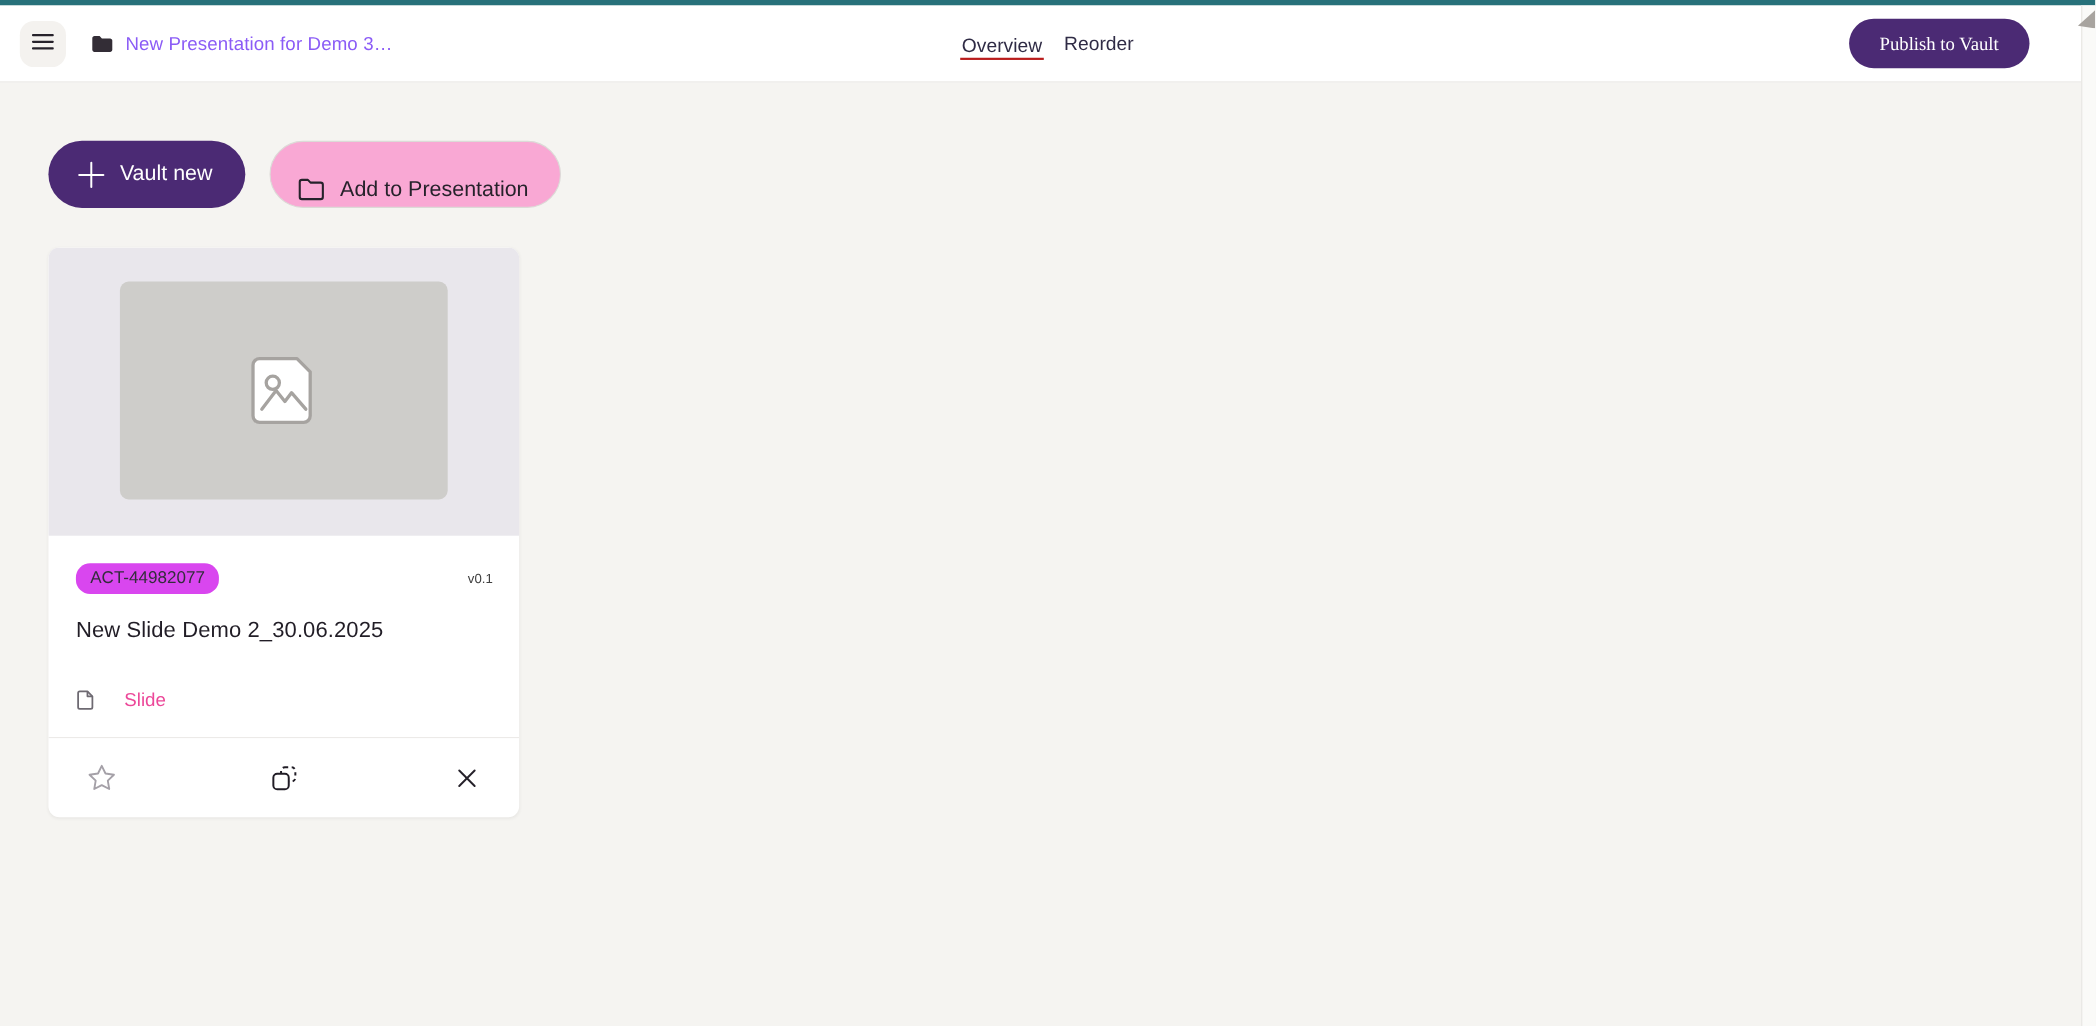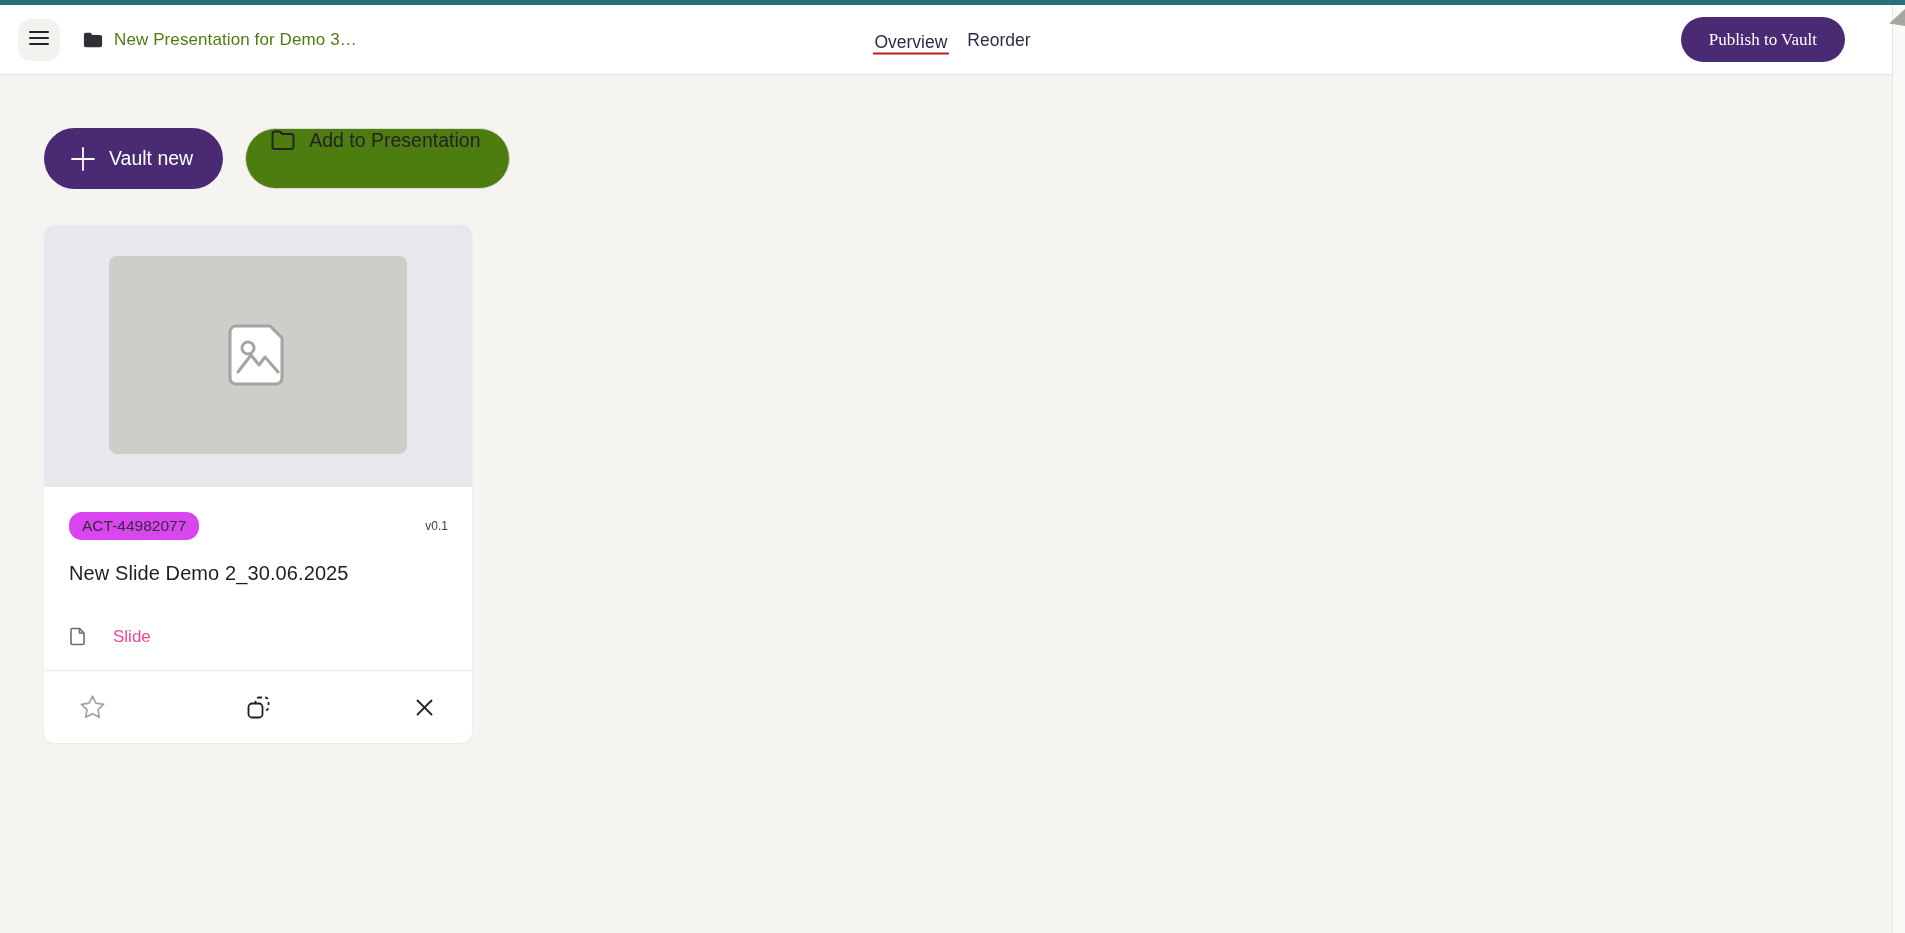--- a/index.html
+++ b/index.html
@@ -7,38 +7,38 @@
   body { font-family:"Liberation Sans", sans-serif; }
   .page { position:relative; width:1905px; height:933px; background:#f5f4f1; overflow:hidden; }
 
   .topbar { height:5px; background:#27717a; width:100%; }
 
   .header { position:relative; height:70px; background:#ffffff; border-bottom:1px solid #e8e6e3;
             display:flex; align-items:center; padding:0 60px 0 18px; }
   .hamburger-btn { width:42px; height:42px; border-radius:13px; background:#f4f2ef; border:none;
                    display:flex; align-items:center; justify-content:center; cursor:pointer; flex:0 0 auto; }
   .breadcrumb-wrap { display:flex; align-items:center; gap:10px; margin-left:22px; }
-  .breadcrumb-text { font-size:17px; color:#4d7c0f; letter-spacing:.1px;text-align:right; }
+  .breadcrumb-text { font-size:17px; color:#8b5cf6; letter-spacing:.1px;text-align:right; }
 
   .tabs { position:absolute; left:50%; top:50%; transform:translate(-50%,-50%);
           display:flex; align-items:center; gap:16px; }
   .tab { font-size:17.5px; color:#2f2b45; cursor:pointer; padding:6px 2px; }
   .tab.active { border-bottom:2px solid #b91c1c; padding-bottom:0; }
 
   .publish-btn { margin-left:auto; background:#4b2a74; color:#ffffff; border:none; cursor:pointer;
                  font-size:17px; font-family:Liberation Serif, serif; padding:14px 28px; border-radius:26px; line-height:1; }
 
   .content { padding:53px 0 0 44px; }
   .actions-row { display:flex; align-items:center; gap:22px; }
   .create-btn { display:flex; align-items:center; gap:13px; background:#4b2a74; color:#fff; border:none;
                 cursor:pointer; font-family:inherit; font-size:19.5px; height:61px; padding:0 30px 0 26px;
                 border-radius:31px; }
-  .addpres-btn { display:flex; align-items:flex-start; gap:13px; background:#4d7c0f; color:#26222b;
+  .addpres-btn { display:flex; align-items:flex-end; gap:13px; background:#f9a8d4; color:#26222b;
                  border:1px solid #dcdad7; cursor:pointer; font-family:inherit; font-size:19.5px;
-                 height:61px; padding:0 28px 16px 24px; border-radius:31px; }
+                 height:61px; padding:0 28px 4px 24px; border-radius:31px; }
 
   .card { width:428px; margin-top:36px; background:#ffffff; border-radius:10px;
           box-shadow:0 1px 3px rgba(0,0,0,0.05); overflow:hidden; }
   .card-media { height:262px; background:#e9e7ec; display:flex; align-items:flex-start; justify-content:center; }
   .thumb-placeholder { width:298px; height:198px; margin-top:31px; background:#cecdca; border-radius:8px;
                        display:flex; align-items:center; justify-content:center; }
   .card-info { padding:25px 24px 0 25px; height:183px; }
   .badge-row { display:flex; align-items:center; justify-content:space-between; }
   .doc-badge { background:#d946ef; color:#332d3b; font-size:15.5px; padding:5px 13px; border-radius:13px; }
   .version-label { font-size:12px; color:#404040; }

